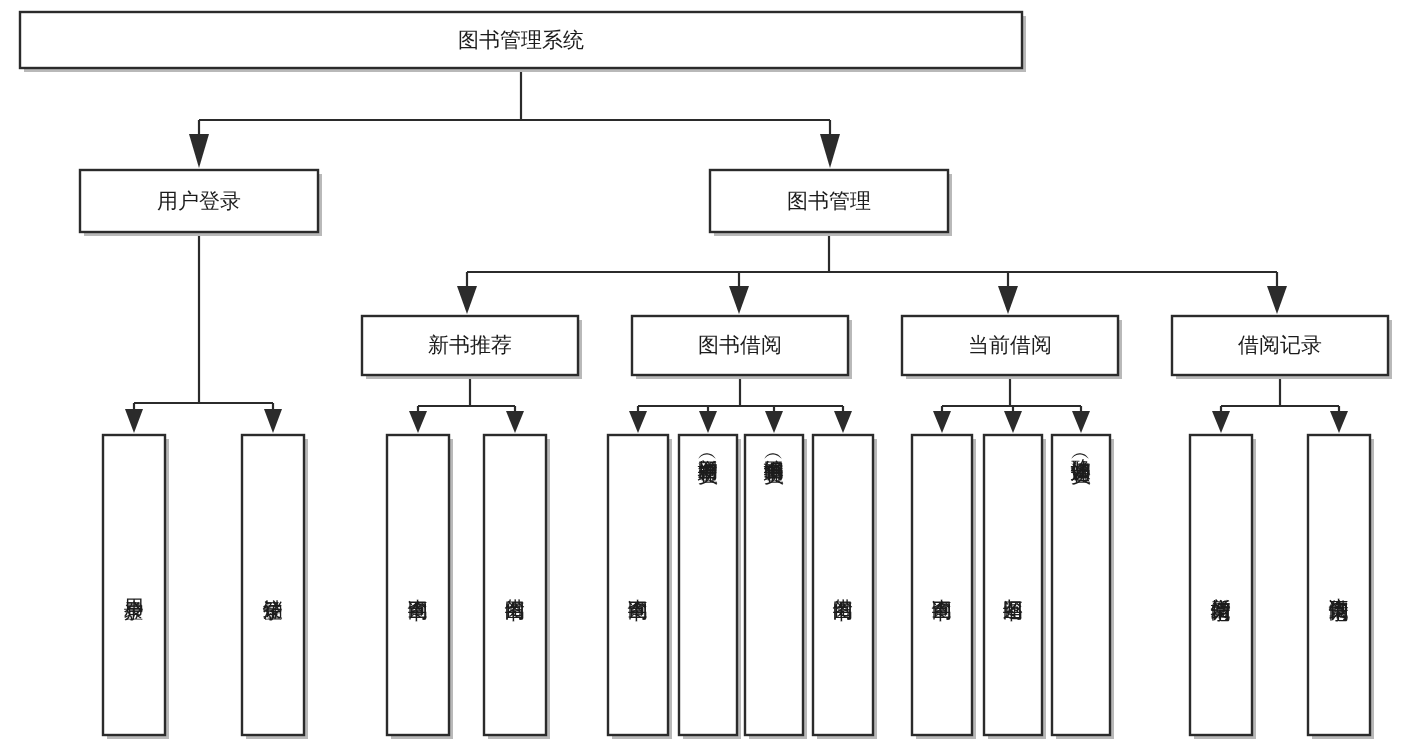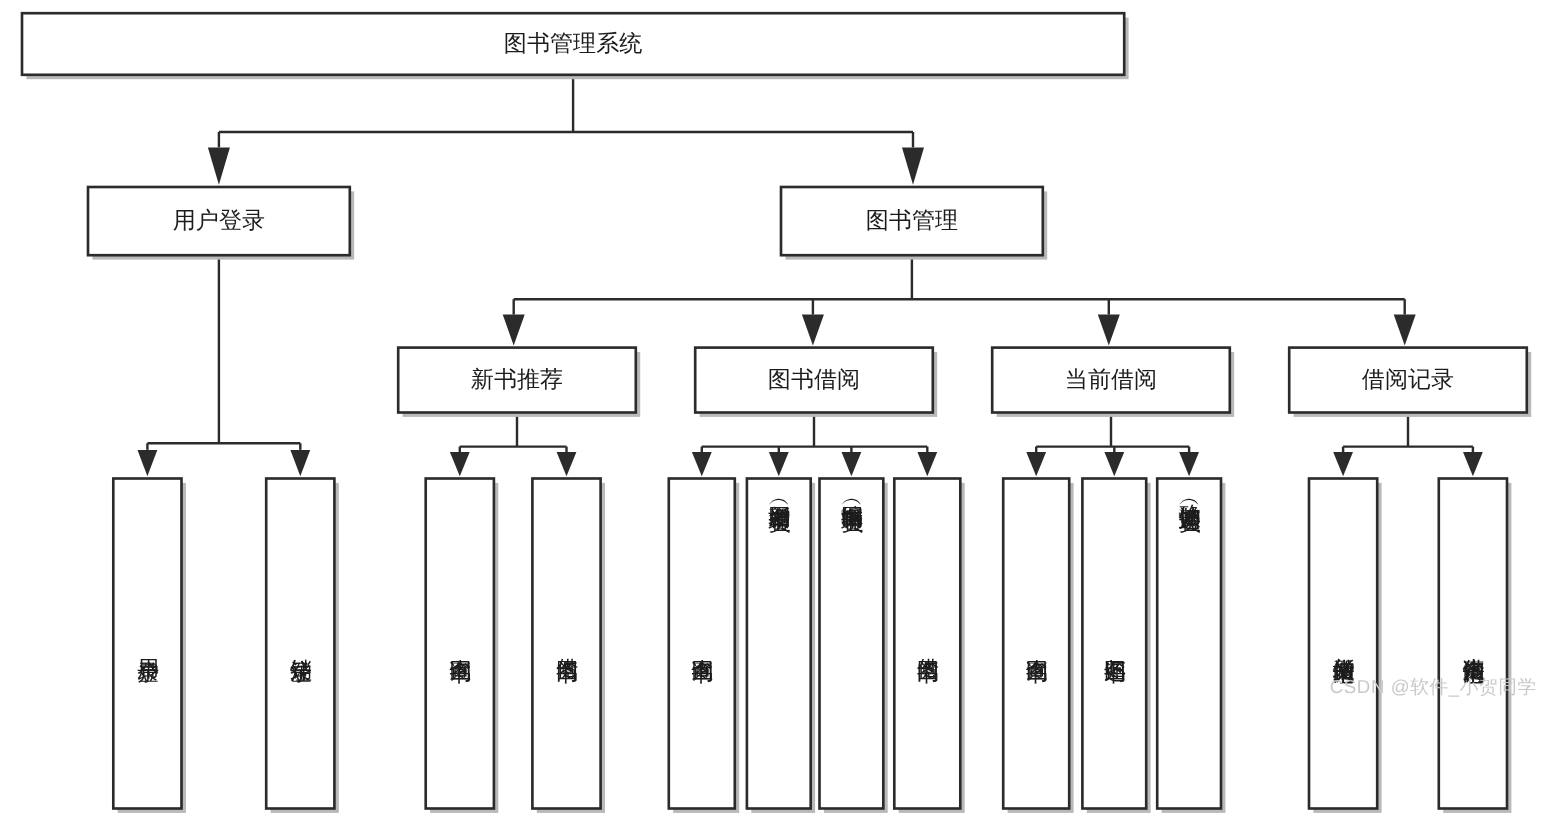--- a/index.html
+++ b/index.html
@@ -282,14 +282,13 @@
   <div class="leaf-label-wrap" style="left:1052px; top:435px; width:58px; height:300px; align-items:flex-start;">
     <span class="leaf-label" style="margin-top:8px;">确认归还（管理员）</span>
   </div>
   <div class="leaf-label-wrap" style="left:1190px; top:435px; width:62px; height:300px;">
     <span class="leaf-label">新增借阅记录</span>
   </div>
   <div class="leaf-label-wrap" style="left:1308px; top:435px; width:62px; height:300px;">
     <span class="leaf-label">查询借阅记录</span>
   </div>
 
-  <div class="watermark">CSDN @软件_小贺同学</div>
 </div>
 
 </body></html>

